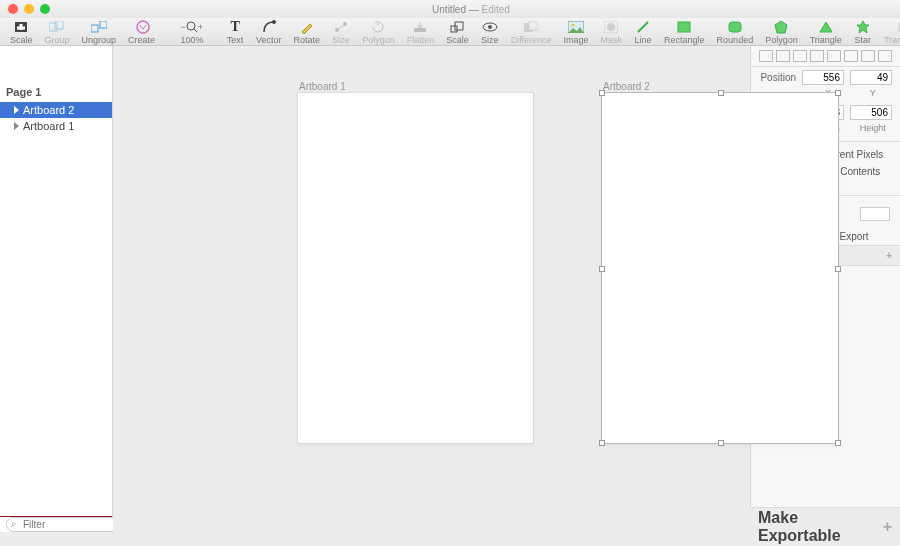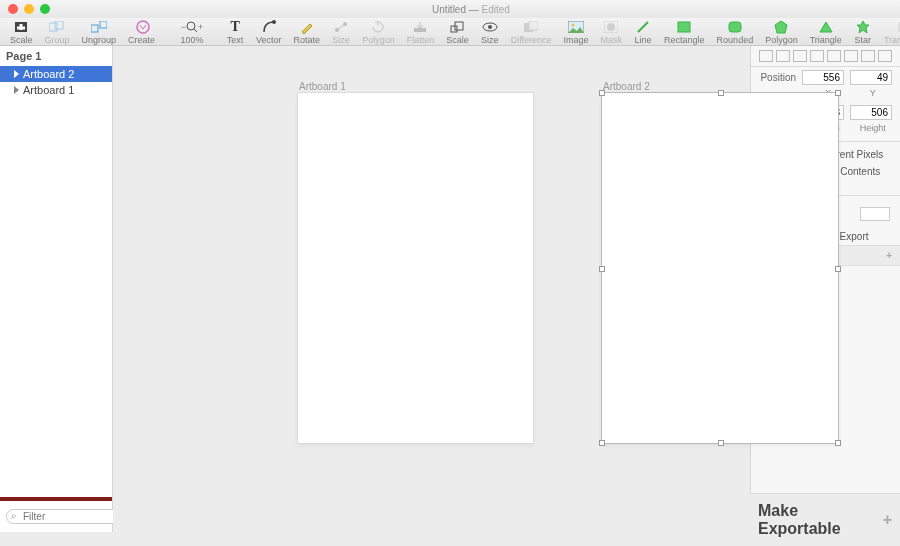--- a/index.html
+++ b/index.html
@@ -9,26 +9,26 @@
 .dot { width: 10px; height: 10px; border-radius: 50%; }
 .dot.red { background: #ff5f57; } .dot.yel { background: #ffbd2e; } .dot.grn { background: #28c940; }
 .title { flex: 1; text-align: center; }
 .toolbar { height: 28px; display: flex; align-items: flex-start; padding: 2px 4px 0 4px; background: linear-gradient(#f3f3f3,#e3e3e3); border-bottom: 1px solid #c8c8c8; }
 .tbtn { display: flex; flex-direction: column; align-items: center; padding: 0 6px; font-size: 9px; color: #777; gap: 1px; }
 .tbtn .ic { width: 18px; height: 14px; display: flex; align-items: center; justify-content: center; }
 .tbtn.disabled { opacity: .45; align-items: center; }
 .sep { width: 1px; height: 22px; background: #ccc; margin: 0 4px; }
 .body { display: flex; height: 486px; }
 .left { width: 113px; background: #fff; border-right: 1px solid #d6d6d6; font-size: 11px; display: flex; flex-direction: column; }
-.pgs { padding: 4px 6px; font-weight: 600; color: #555; }
+.pgs { padding: 4px 6px; font-weight: 600; color: #555; margin-top: 36px; }
 .layer { display: flex; align-items: center; gap: 4px; padding: 2px 6px 2px 14px; }
 .layer .tri { width:0; height:0; border-top:4px solid transparent; border-bottom:4px solid transparent; border-left:5px solid #888; }
 .layer.sel { background: #3e75d6; color: #fff; }
 .layer.sel .tri { border-left-color: #fff; }
-.filter { margin-top: auto; padding: 8px 6px; border-top: 4px solid #7f1d1d; display: flex; align-items: center; gap: 0; }
+.filter { margin-top: auto; padding: 0 6px; border-top: 1px solid #7f1d1d; display: flex; align-items: center; gap: 0; }
 .filter input { flex: 1; font-size: 10px; border: 1px solid #ccc; border-radius: 10px; padding: 1px 6px 1px 16px; background: #fff; }
 .filter .srch { position: relative; flex:1; }
 .filter .srch::before { content: "⌕"; position: absolute; left: 5px; top: 1px; font-size: 10px; color: #888; }
 .filter .bx { font-size: 11px; color: #6aa0e8; }
 .canvas { flex: 1; position: relative; background: #ececec; }
 .ab { position: absolute; background: #fff; border: 1px solid #dcdcdc; box-shadow: 0 2px 4px rgba(0,0,0,0.05); }
 .ab-label { position: absolute; font-size: 10px; color: #999; }
 .ab2 { border: 1px solid #b8b8b8; }
 .handle { position: absolute; width: 6px; height: 6px; background: #fff; border: 1px solid #999; }
 .right { width: 150px; background: #f7f7f7; border-left: 1px solid #d6d6d6; font-size: 10px; color: #555; }
@@ -39,21 +39,21 @@
 .pair { flex:1; display: flex; gap: 6px; }
 .nfield { width: 42px; border: 1px solid #c8c8c8; background: #fff; font-size: 10px; padding: 1px 3px; text-align: right; }
 .sub { display: flex; gap: 6px; padding: 0 8px 4px 58px; font-size: 9px; color: #888; }
 .sub span { width: 42px; text-align: center; }
 .divider { height: 1px; background: #ddd; margin: 4px 0; }
 .chk { display: flex; align-items: center; gap: 6px; padding: 3px 10px; }
 .chk input { width: 11px; height: 11px; }
 .swatch { width: 32px; height: 14px; border: 1px solid #ccc; background: #fff; margin-left: auto; }
 .panel-hdr { display: flex; align-items: center; padding: 4px 8px; background: #ececec; border-top: 1px solid #ddd; border-bottom: 1px solid #ddd; font-weight: 600; }
 .panel-hdr .plus { margin-left: auto; color: #aaa; }
-.makeexp { position: absolute; bottom: 0; right: 0; width: 150px; padding: 8px 8px; background: #ececec; border-top: 1px solid #ddd; font-weight: 600; display: flex; align-items: center; }
+.makeexp { position: absolute; bottom: 0; right: 0; width: 150px; padding: 1px 8px; background: #ececec; border-top: 1px solid #ddd; font-weight: 600; display: flex; align-items: center; }
 svg { display: block; }
 </style>
 </head>
 <body>
 
 <div class="titlebar">
   <div class="traffic">
     <div class="dot red"></div>
     <div class="dot yel"></div>
     <div class="dot grn"></div>

